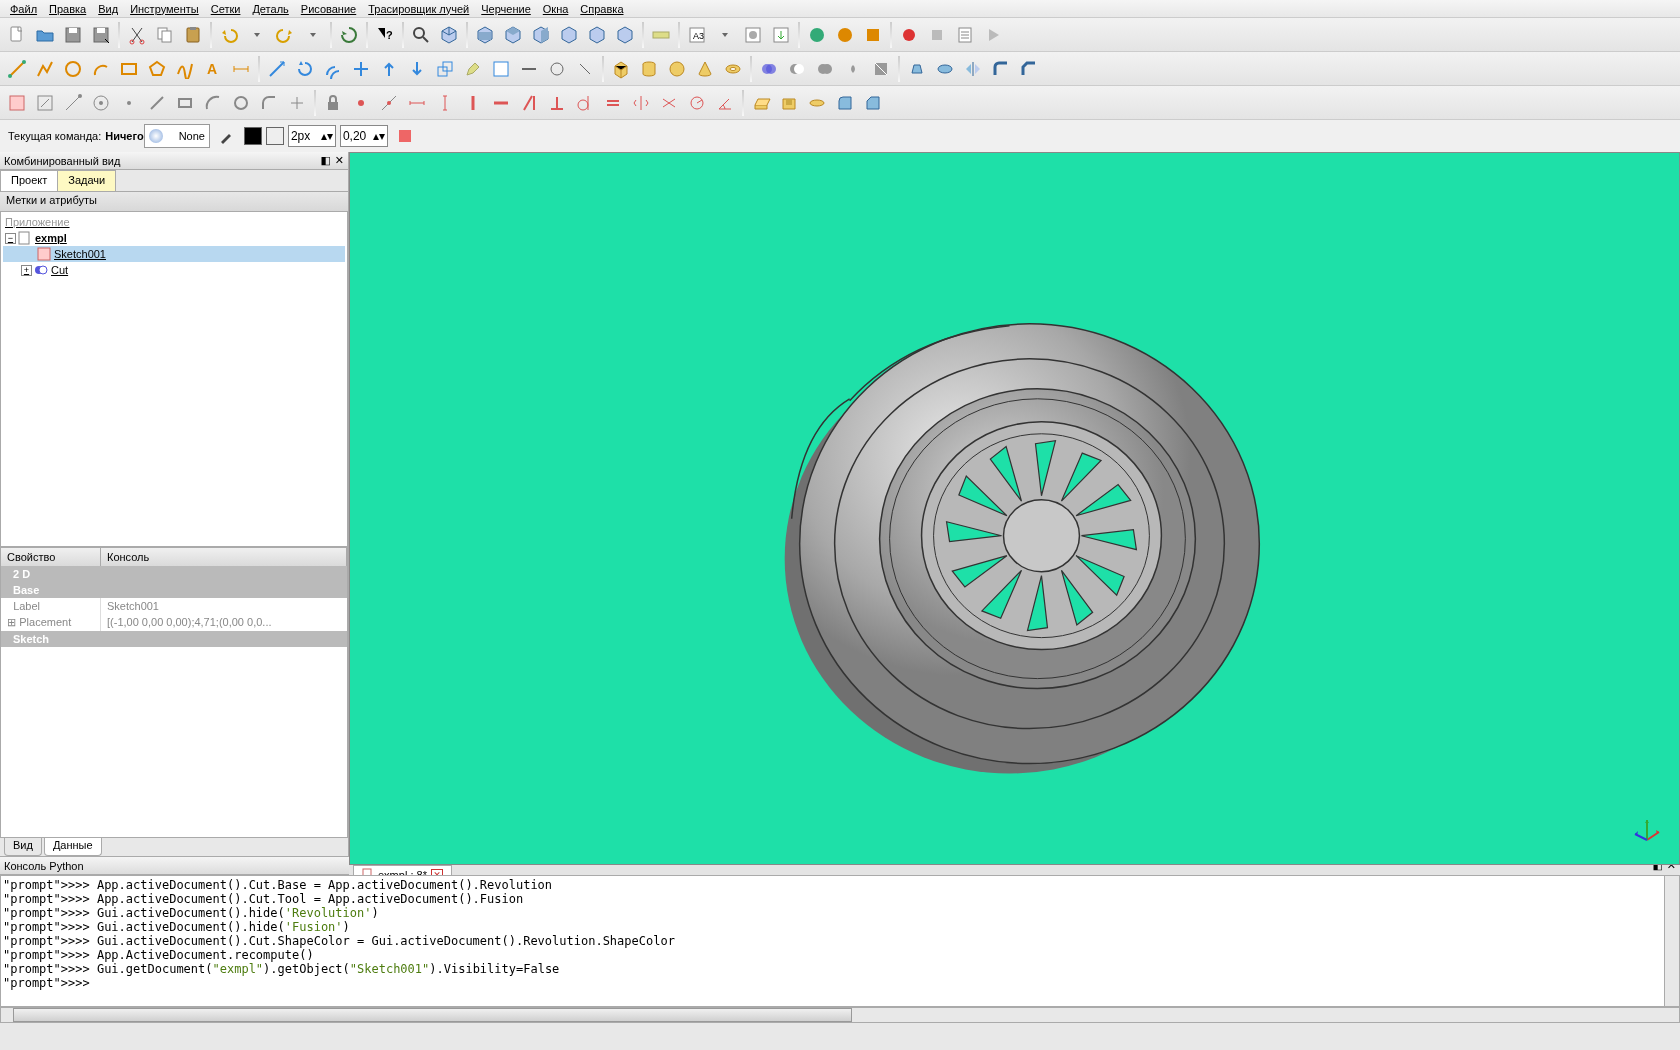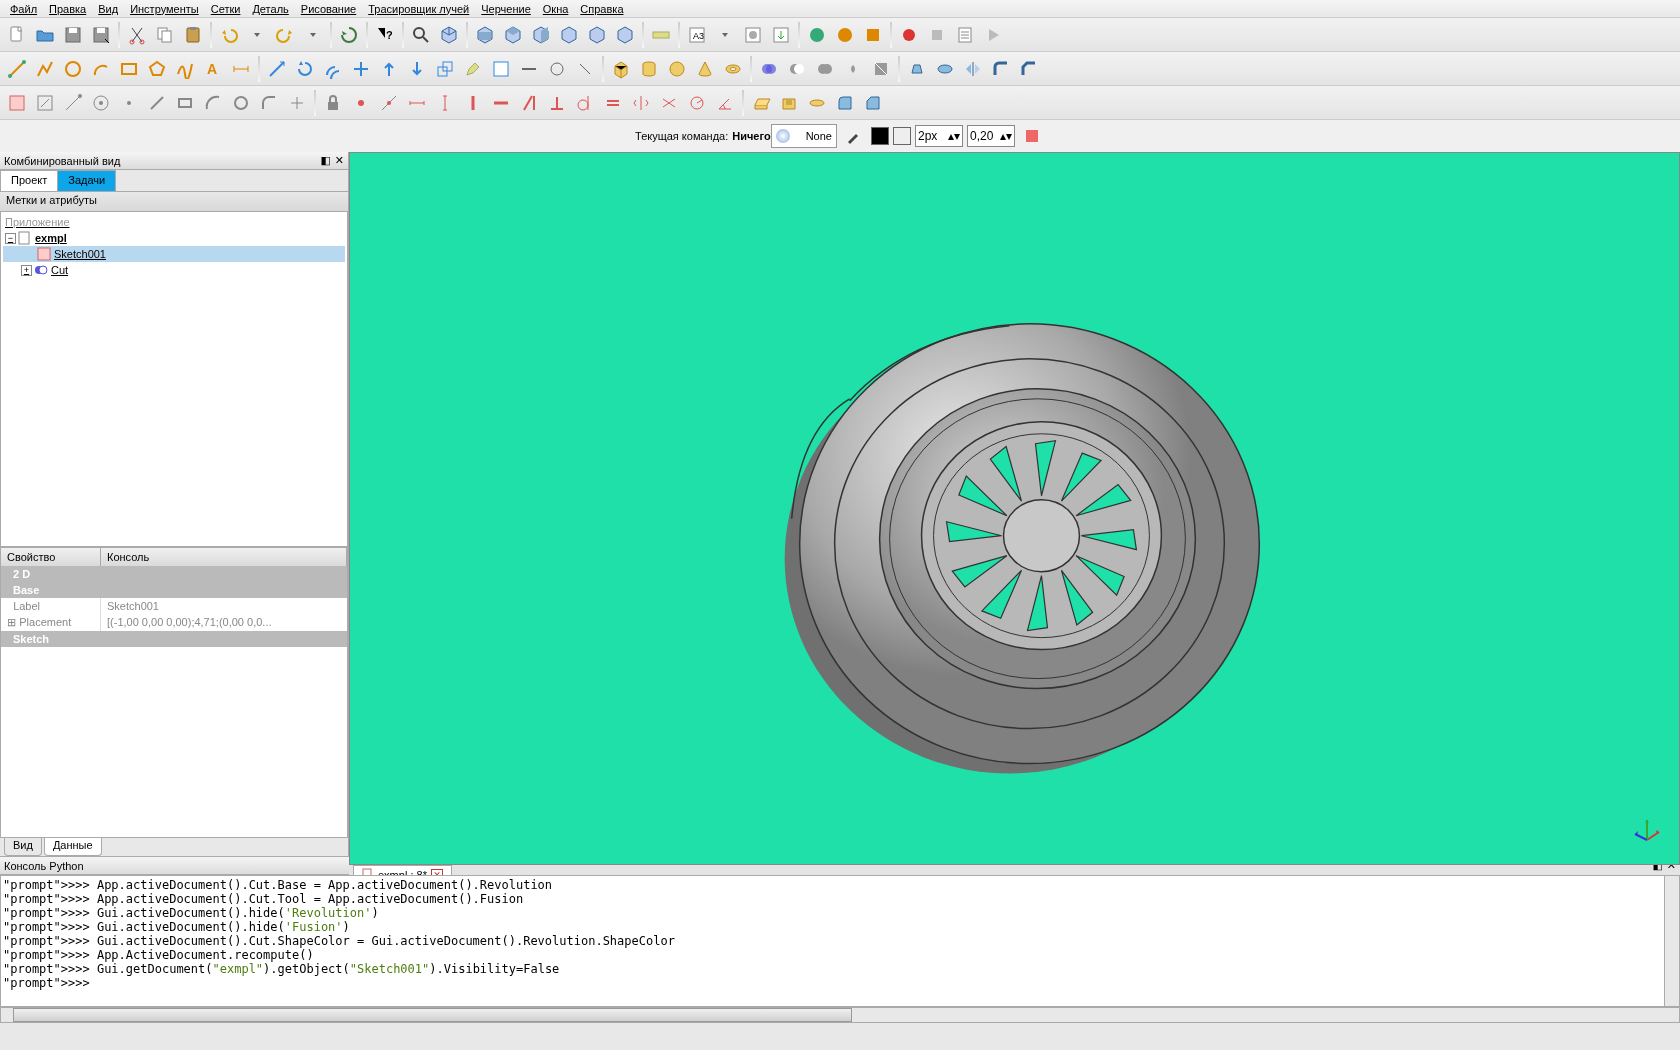--- a/index.html
+++ b/index.html
@@ -4,31 +4,31 @@
 <style>
 * { box-sizing: border-box; margin: 0; padding: 0; }
 body { font-family: "Liberation Sans", Arial, sans-serif; font-size: 11px; background: #e8e8e8; overflow: hidden; width: 1680px; height: 1050px; position: relative; }
 .menubar { background: linear-gradient(#f5f5f5,#e8e8e8); height: 18px; display: flex; align-items: center; padding: 0 4px; border-bottom: 1px solid #ccc; }
 .menubar span { padding: 18px 6px; cursor: pointer; }
 .menubar span u { text-decoration: underline; }
 .toolbar-row { background: linear-gradient(#f2f2f2,#e4e4e4); height: 34px; display: flex; align-items: center; padding: 0 4px; gap: 2px; border-bottom: 1px solid #ccc; }
 .tb-btn { width: 26px; height: 26px; display: flex; align-items: center; justify-content: center; border: 1px solid transparent; border-radius: 3px; cursor: pointer; }
 .tb-sep { width: 2px; height: 26px; background: linear-gradient(#ccc,#f8f8f8); margin: 0 2px; }
 .icon { width: 20px; height: 20px; }
-.command-bar { height: 32px; background: #f0f0f0; display: flex; align-items: center; padding: 0 8px; justify-content: center; }
+.command-bar { height: 32px; background: #f0f0f0; display: flex; align-items: center; padding: 0 8px; justify-content: flex-start; }
 .command-bar .left { display: flex; align-items: center; gap: 4px; }
 .right-tools { display: flex; align-items: center; gap: 4px; }
 .style-box { height: 24px; border: 1px solid #999; background: #fff; display: flex; align-items: center; padding: 0 4px; gap: 16px; }
 .swatch { width: 18px; height: 18px; border: 1px solid #666; }
 .main-area { display: flex; height: 704px; }
 .left-panel { width: 349px; background: #e8e8e8; display: flex; flex-direction: column; border-right: 1px solid #aaa; }
 .panel-title { background: linear-gradient(#f5f5f5,#dcdcdc); height: 18px; padding: 0 4px; display: flex; align-items: center; justify-content: space-between; border-bottom: 1px solid #aaa; font-size: 11px; }
 .panel-title .ctrls { display: flex; gap: 4px; }
 .tabs { display: flex; height: 22px; background: #e8e8e8; border-bottom: 1px solid #aaa; }
-.tab { padding: 3px 10px; border: 1px solid #aaa; border-bottom: none; background: #0ea5e9; margin-right: -1px; cursor: pointer; }
+.tab { padding: 3px 10px; border: 1px solid #aaa; border-bottom: none; background: #fef9c3; margin-right: -1px; cursor: pointer; }
 .tab.active { background: #fff; font-weight: normal; }
 .sub-tab { background: linear-gradient(#e8e8e8,#d8d8d8); height: 20px; padding: 2px 6px; border-bottom: 1px solid #aaa; }
 .tree-area { flex: 1; background: #fff; border: 1px solid #aaa; border-top: none; overflow: auto; font-size: 11px; padding: 2px; text-decoration: underline; }
 .tree-row { display: flex; align-items: center; height: 16px; padding-left: 2px; white-space: nowrap; }
 .tree-row.sel { background: #b8d8f0; }
 .tree-row .tg { width: 11px; height: 11px; border: 1px solid #888; text-align: center; line-height: 9px; font-size: 9px; margin-right: 2px; background: #fff; cursor: pointer; }
 .tree-row .sp { width: 16px; display: inline-block; }
 .tree-icon { width: 14px; height: 14px; margin-right: 3px; display: inline-block; }
 .prop-table { border: 1px solid #aaa; background: #fff; font-size: 11px; }
 .prop-header { display: flex; background: linear-gradient(#f0f0f0,#dadada); }

